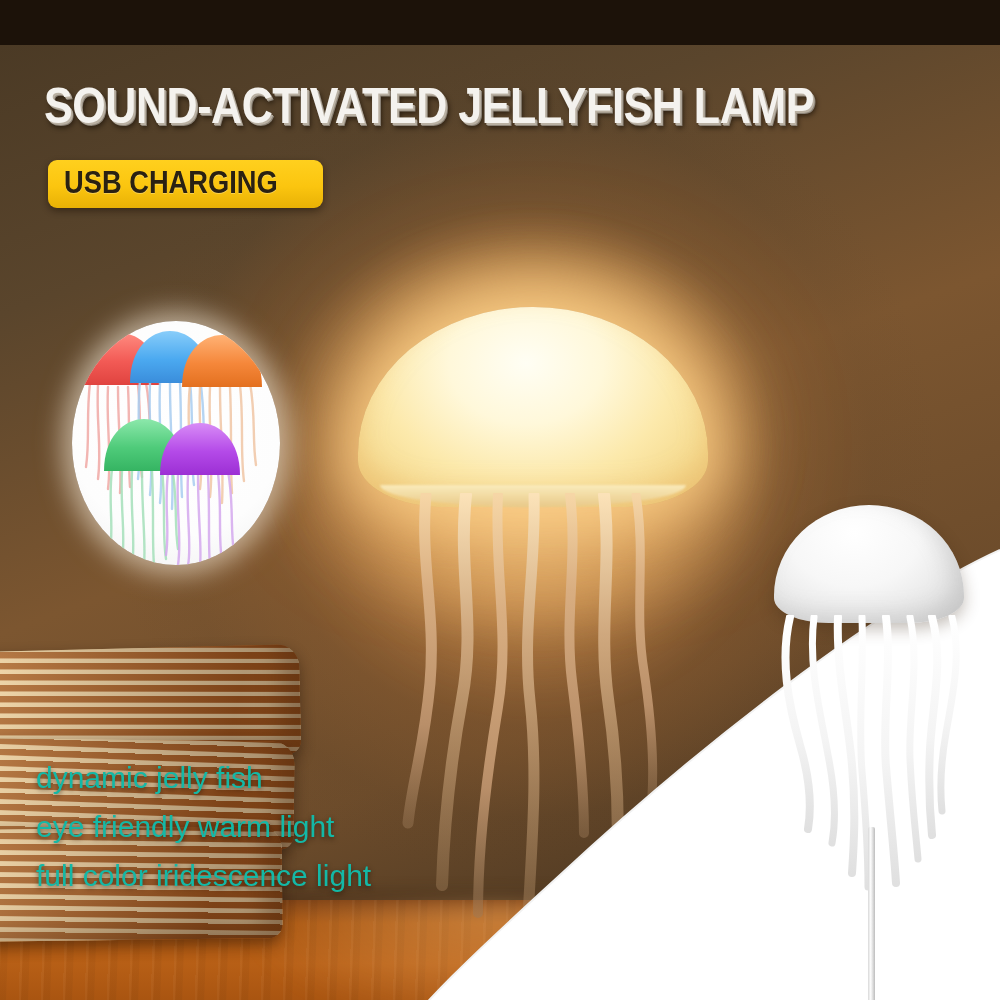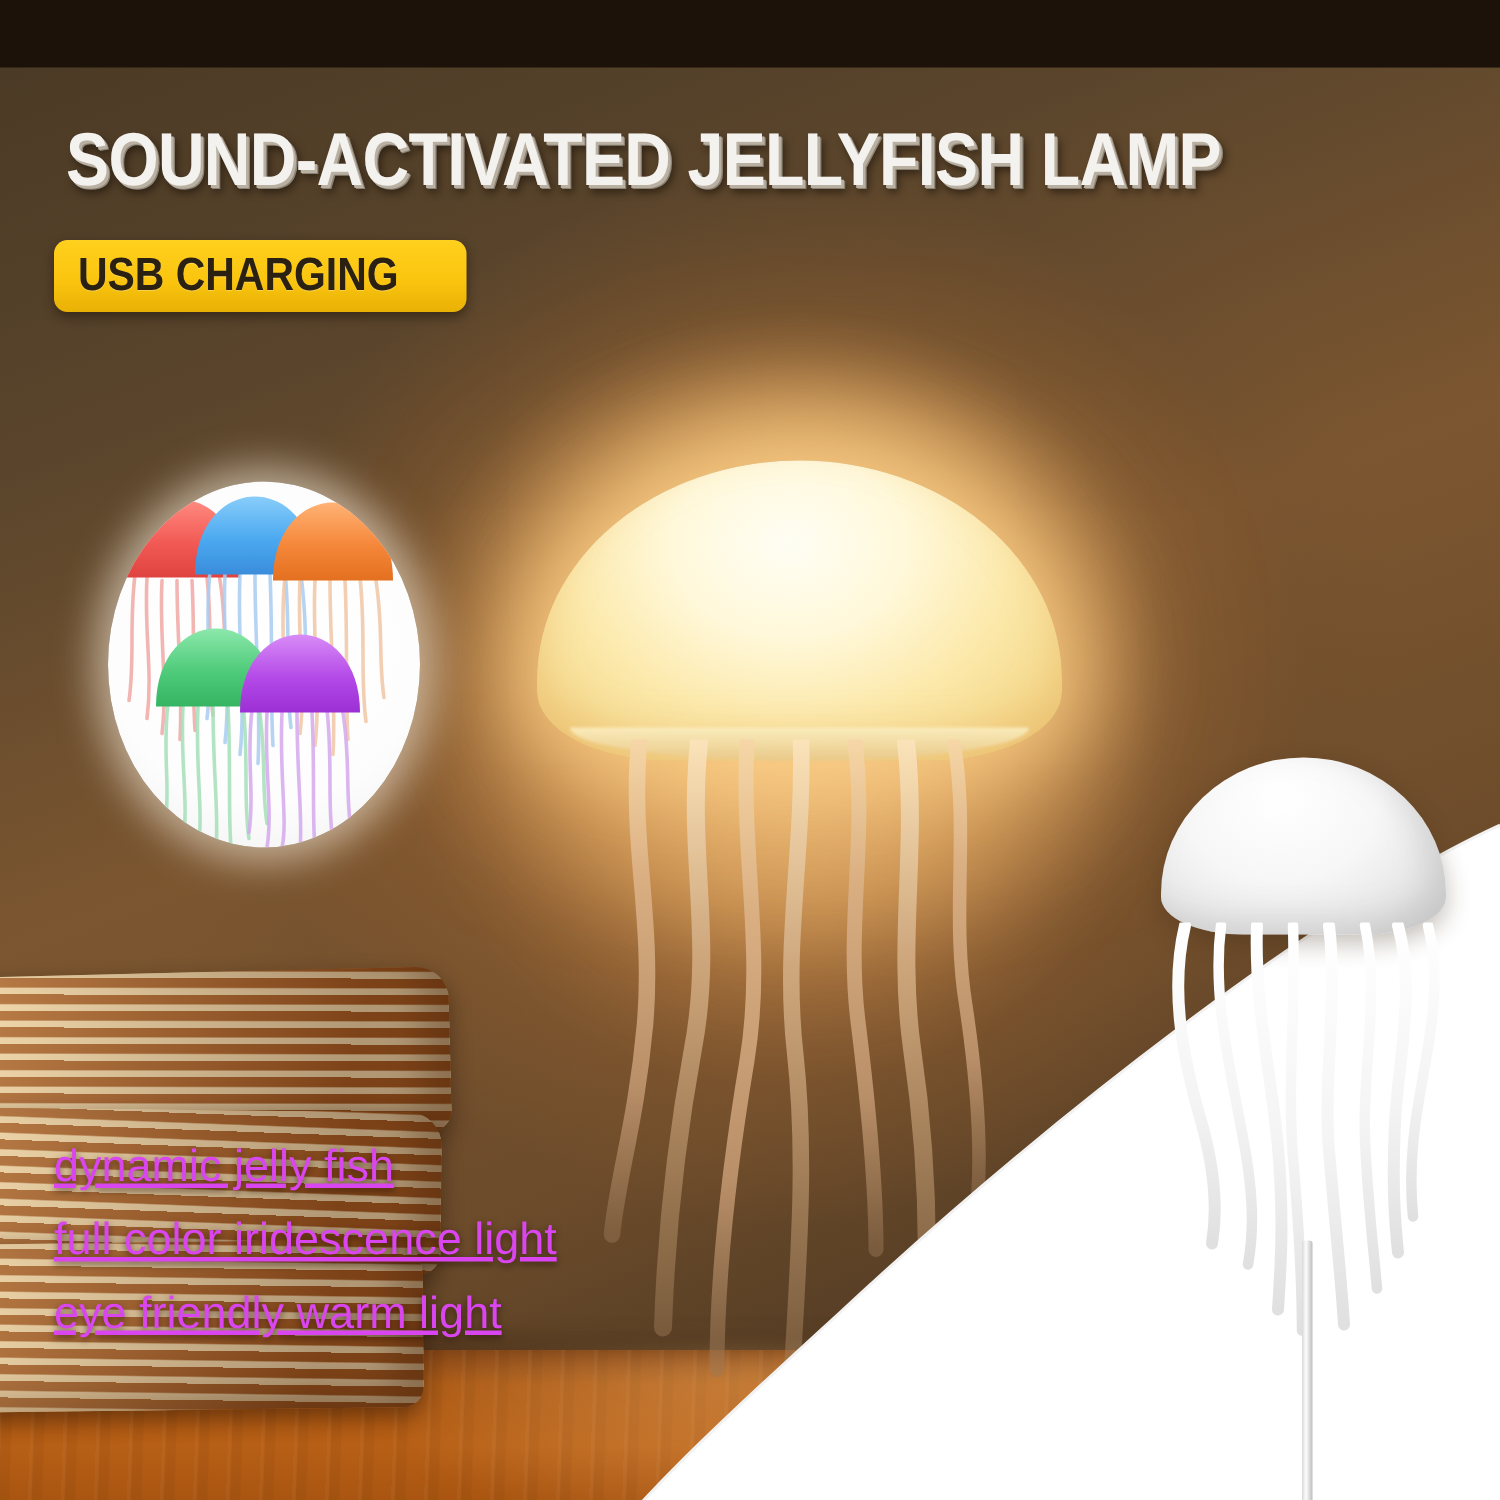--- a/index.html
+++ b/index.html
@@ -171,47 +171,46 @@
     color:#f4f2ee;
     font-family:"Liberation Sans", sans-serif;
     transform:scaleX(.86);transform-origin:left top;
     text-shadow:
       2px 2px 0 #b9b0a2,
       3px 3px 0 #8c8377,
       4px 5px 6px rgba(20,12,4,.65);
     white-space:nowrap;
   }
   .badge{
-    position:absolute;left:36px;top:115px;
+    position:absolute;left:48px;top:115px;
     padding:5px 16px 7px 16px;
     background:linear-gradient(180deg,#ffd01e 0%,#fbc50f 55%,#e8b105 100%);
     border-radius:9px;
     box-shadow:0 3px 7px rgba(20,12,4,.45);
     text-align:right;
   }
   .badge span{
     display:inline-block;
     font-size:31px;font-weight:700;letter-spacing:0px;
     color:#2a2112;
     transform:scaleX(.88);transform-origin:left center;
     text-shadow:0 1px 0 rgba(255,255,255,.28);
     white-space:nowrap;
   }
   .features{
     position:absolute;left:36px;top:718px;width:520px;
   }
   .feature{
     display:block;
     font-size:30px;line-height:1.0;
-    color:#d946ef;
+    color:#14b8a6;
     margin-bottom:19px;
     font-family:"Liberation Sans", sans-serif;
     text-shadow:0 2px 5px rgba(30,16,4,.62);
     white-space:nowrap;
-    text-decoration:underline;
   }
 </style>
 </head>
 <body>
 
 <div id="stage">
 
   <div class="scene">
     <div class="wall"></div>
     <div class="wall-halo"></div>
@@ -397,17 +396,17 @@
   </div>
 
   <div class="title">SOUND-ACTIVATED JELLYFISH LAMP</div>
 
   <div class="badge">
     <span>USB CHARGING</span>
   </div>
 
   <div class="features">
     <span class="feature">dynamic jelly fish</span>
+    <span class="feature">eye friendly warm light</span>
     <span class="feature">full color iridescence light</span>
-    <span class="feature">eye friendly warm light</span>
   </div>
 
 </div>
 
 </body></html>

